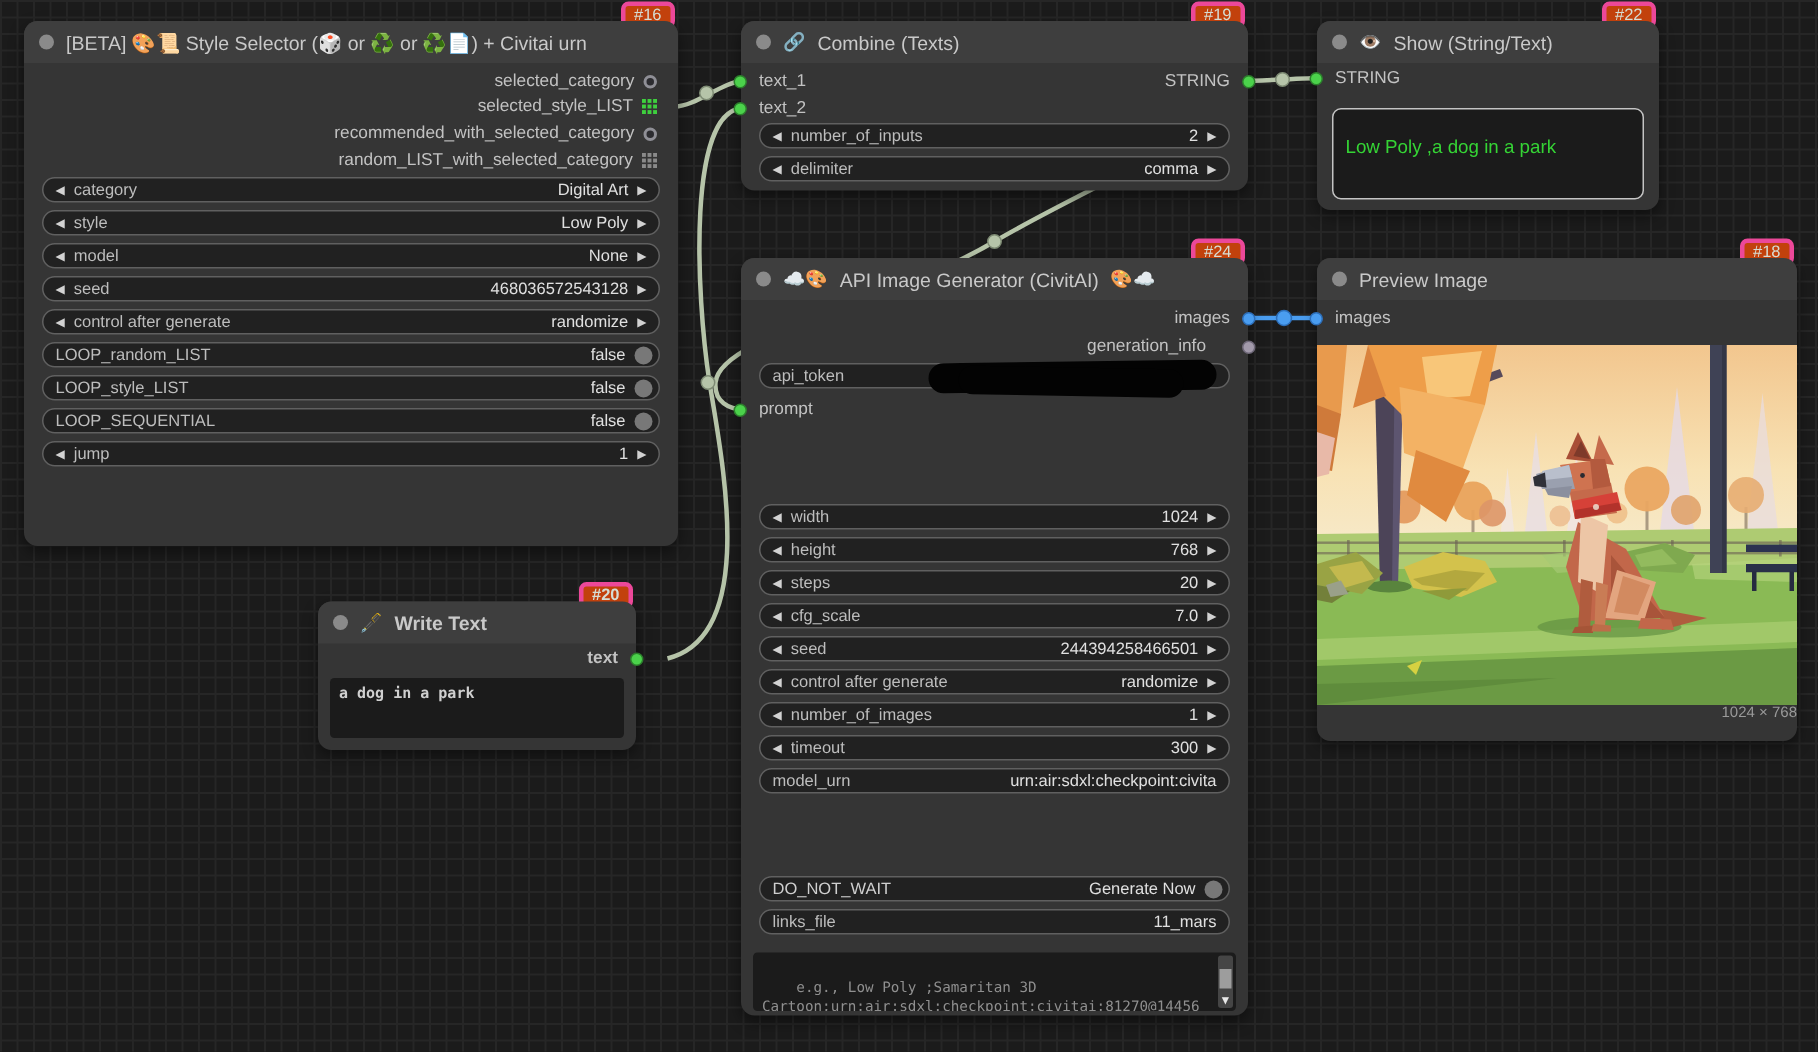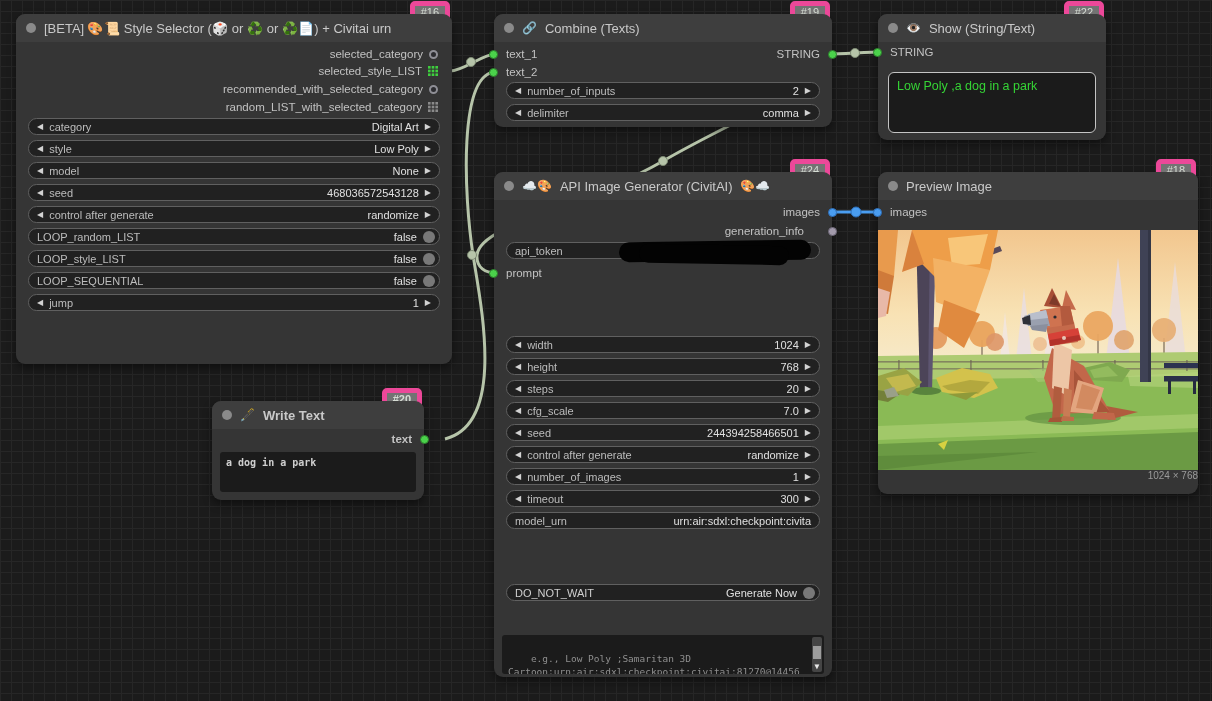--- a/index.html
+++ b/index.html
@@ -21,22 +21,22 @@
 
   .node{
     position:absolute; z-index:2;
     background:#353535;
     border-radius:9px;
     box-shadow:0 4px 10px rgba(0,0,0,.45);
     color:#c8c8c8;
   }
   .badge{
     position:absolute; top:-13px; right:2px;
-    background:#737373; color:#d6ddd4;
-    border:5px solid #ec4899;
+    background:#c2410c; color:#d6ddd4;
+    border:3px solid #ec4899;
     font-size:11px; line-height:12px;
     padding:0 6px; border-radius:5px;
     white-space:nowrap;
   }
   .title{
     position:absolute; left:0; right:0; top:0; height:28px;
     background:#3e3e3e; border-radius:9px 9px 0 0;
     display:flex; align-items:center; gap:8px;
     padding:0 10px; font-size:13px; color:#c9c9c9;
     white-space:nowrap; overflow:hidden;
@@ -74,21 +74,21 @@
     font-family:"DejaVu Sans Mono", monospace;
     font-size:9.5px; line-height:13px;
     color:#cfcfcf; padding:4px 6px;
     overflow:hidden; white-space:pre-wrap; word-break:break-all;
   }
   .ta-dim{ color:#8f8f8f; }
   .show-ta{
     position:absolute; left:10px; right:10px;
     background:#1b1b1b; border:1px solid #c4c4c4; border-radius:6px;
     font-family:"Liberation Sans", sans-serif;
-    font-size:12.5px; color:#35d435; padding:6px 8px;
+    font-size:12.5px; color:#35d435; padding:18px 8px;
   }
   .scroll{ position:absolute; right:2px; top:2px; bottom:2px; width:10px; background:#454545; border-radius:2px; }
   .thumb{ position:absolute; left:1px; right:1px; top:9px; height:13px; background:#9d9d9d; }
   .sarrow{ position:absolute; left:0; right:0; bottom:0; height:10px; color:#e8e8e8; font-size:8px; text-align:center; line-height:10px; }
 
   .img-wrap{ position:absolute; left:0; right:0; overflow:hidden; }
   .caption{ position:absolute; left:0; right:0; text-align:center; font-size:10px; color:#9a9a9a; }
 </style>
 </head>
 <body>
@@ -347,20 +347,24 @@
   <div class="widget" style="top:340px;">
     <span>model_urn</span>
     <span class="wval">urn:air:sdxl:checkpoint:civita</span>
   </div>
 
 
   <div class="widget" style="top:412px;">
     <span style="color:#cfcfcf;">DO_NOT_WAIT</span>
     <span class="wval">Generate Now</span>
     <span class="knob"></span>
+  </div>
+  <div class="widget" style="top:434px;">
+    <span>links_file</span>
+    <span class="wval">11_mars</span>
   </div>
 
   <div class="ta ta-dim" style="top:463px; height:39px; padding-right:16px;">
     <span style="white-space:pre-wrap;">e.g., Low Poly ;Samaritan 3D
 Cartoon;urn:air:sdxl:checkpoint:civitai:81270@144566;htt
 ps://civitai.green/models/81270?modelVersionId=144566</span>
     <span class="scroll">
       <span class="thumb"></span>
       <span class="sarrow">▼</span>
     </span>

